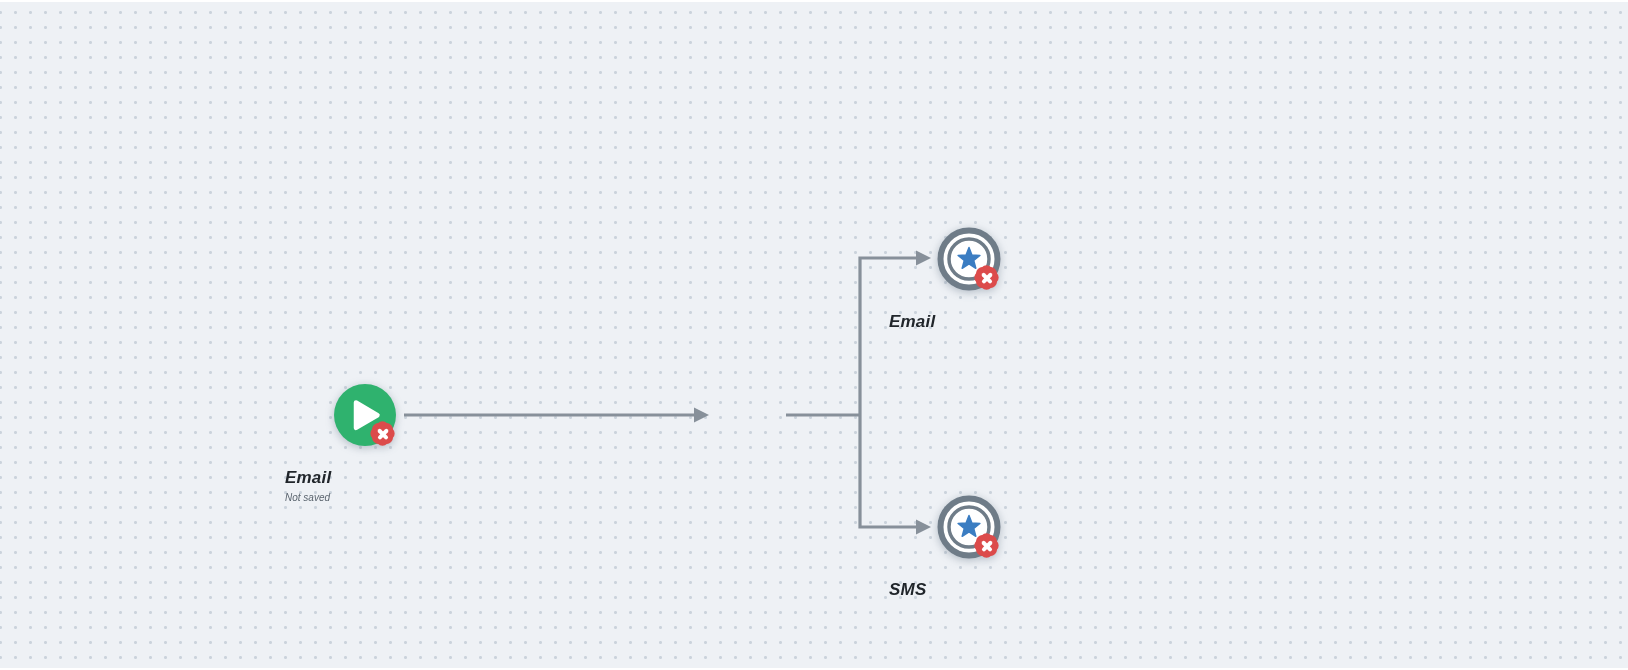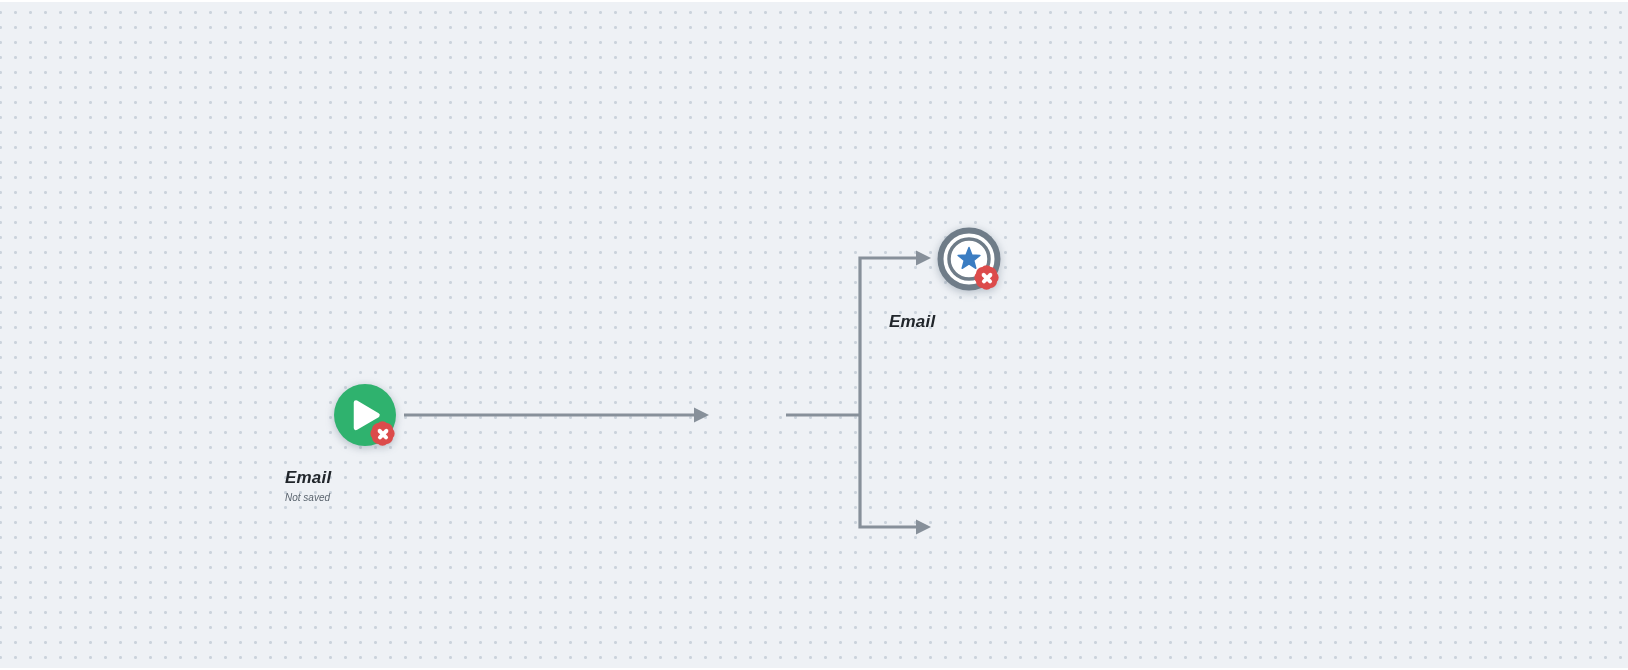--- a/index.html
+++ b/index.html
@@ -102,14 +102,30 @@
       <div class="badge">
         <div class="sq"></div>
         <div class="sq sq2"></div>
         <div class="bar bar1"></div>
         <div class="bar bar2"></div>
       </div>
     </div>
     <div class="node-label">Email</div>
   </div>
 
+  <div class="node n-sms">
+    <div class="icon-wrap">
+      <svg width="64" height="64" viewBox="0 0 64 64">
+        <circle cx="32" cy="32" r="28.5" fill="#ffffff" stroke="#6f7c88" stroke-width="6"></circle>
+        <circle cx="32" cy="32" r="20" fill="#ffffff" stroke="#6f7c88" stroke-width="3.5"></circle>
+        <polygon points="32,20.5 34.9,28 42.9,28.5 36.7,33.5 38.8,41.3 32,36.9 25.2,41.3 27.3,33.5 21.1,28.5 29.1,28" fill="#3b7dc2" stroke="#3b7dc2" stroke-width="1.5" stroke-linejoin="round"></polygon>
+      </svg>
+      <div class="badge">
+        <div class="sq"></div>
+        <div class="sq sq2"></div>
+        <div class="bar bar1"></div>
+        <div class="bar bar2"></div>
+      </div>
+    </div>
+    <div class="node-label">SMS</div>
+  </div>
 
 </div>
 
 </body></html>

